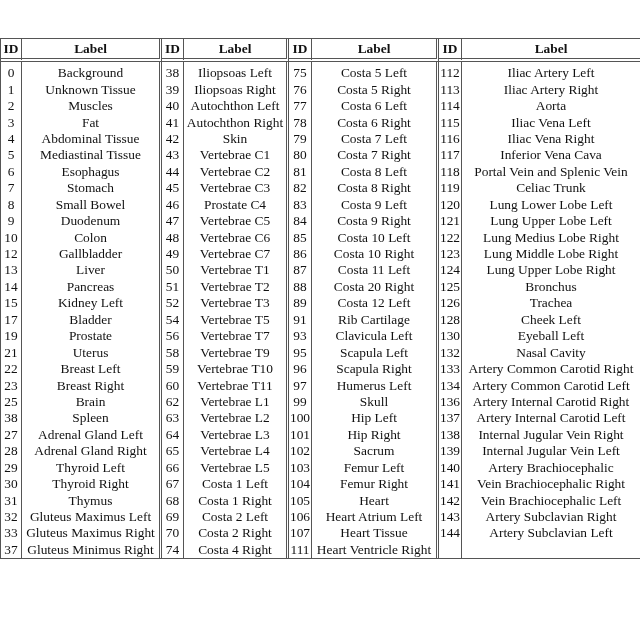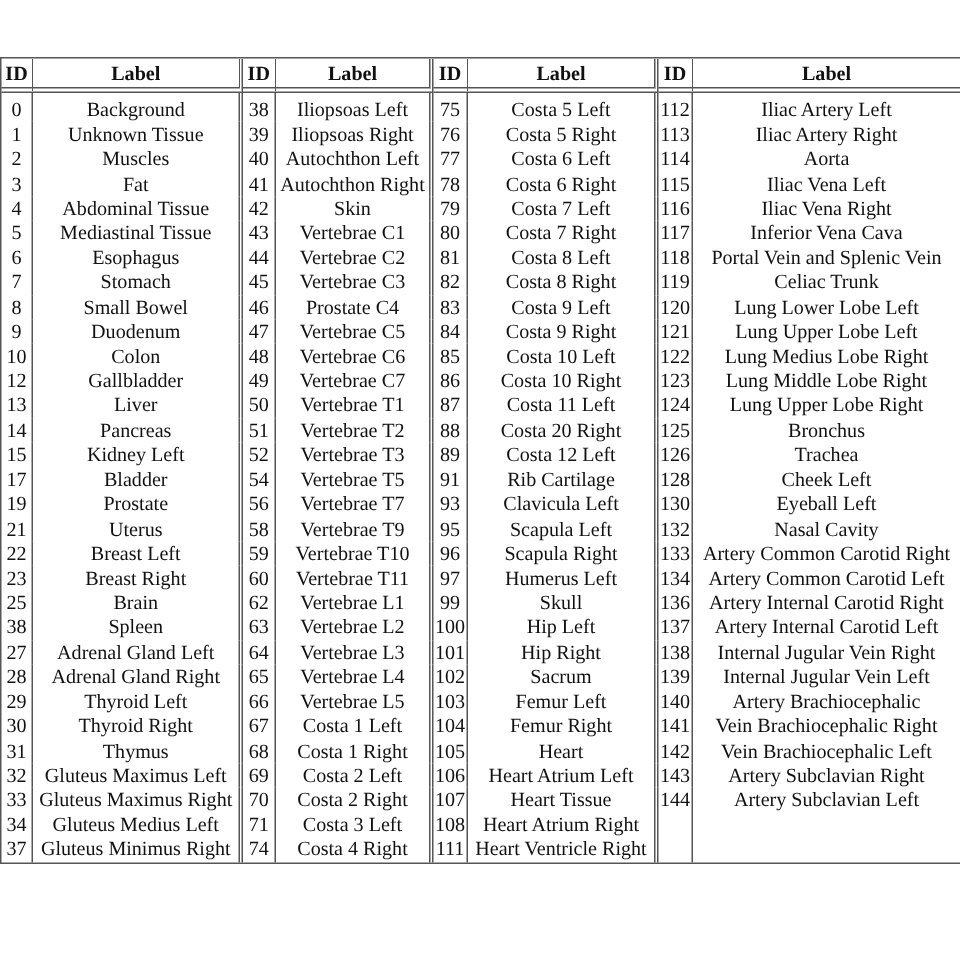--- a/index.html
+++ b/index.html
@@ -358,30 +358,20 @@
           <td class="id sep-single">33</td>
           <td class="sep-double">Gluteus Maximus Right</td>
           <td class="id sep-single">70</td>
           <td class="sep-double">Costa 2 Right</td>
           <td class="id sep-single">107</td>
           <td class="sep-double">Heart Tissue</td>
           <td class="id sep-single">144</td>
           <td>Artery Subclavian Left</td>
         </tr>
         <tr>
-          <td class="id sep-single">34</td>
-          <td class="sep-double">Gluteus Medius Left</td>
-          <td class="id sep-single">71</td>
-          <td class="sep-double">Costa 3 Left</td>
-          <td class="id sep-single">108</td>
-          <td class="sep-double">Heart Atrium Right</td>
-          <td class="id sep-single"></td>
-          <td></td>
-        </tr>
-        <tr>
           <td class="id sep-single">37</td>
           <td class="sep-double">Gluteus Minimus Right</td>
           <td class="id sep-single">74</td>
           <td class="sep-double">Costa 4 Right</td>
           <td class="id sep-single">111</td>
           <td class="sep-double">Heart Ventricle Right</td>
           <td class="id sep-single"></td>
           <td></td>
         </tr>
       </tbody>

